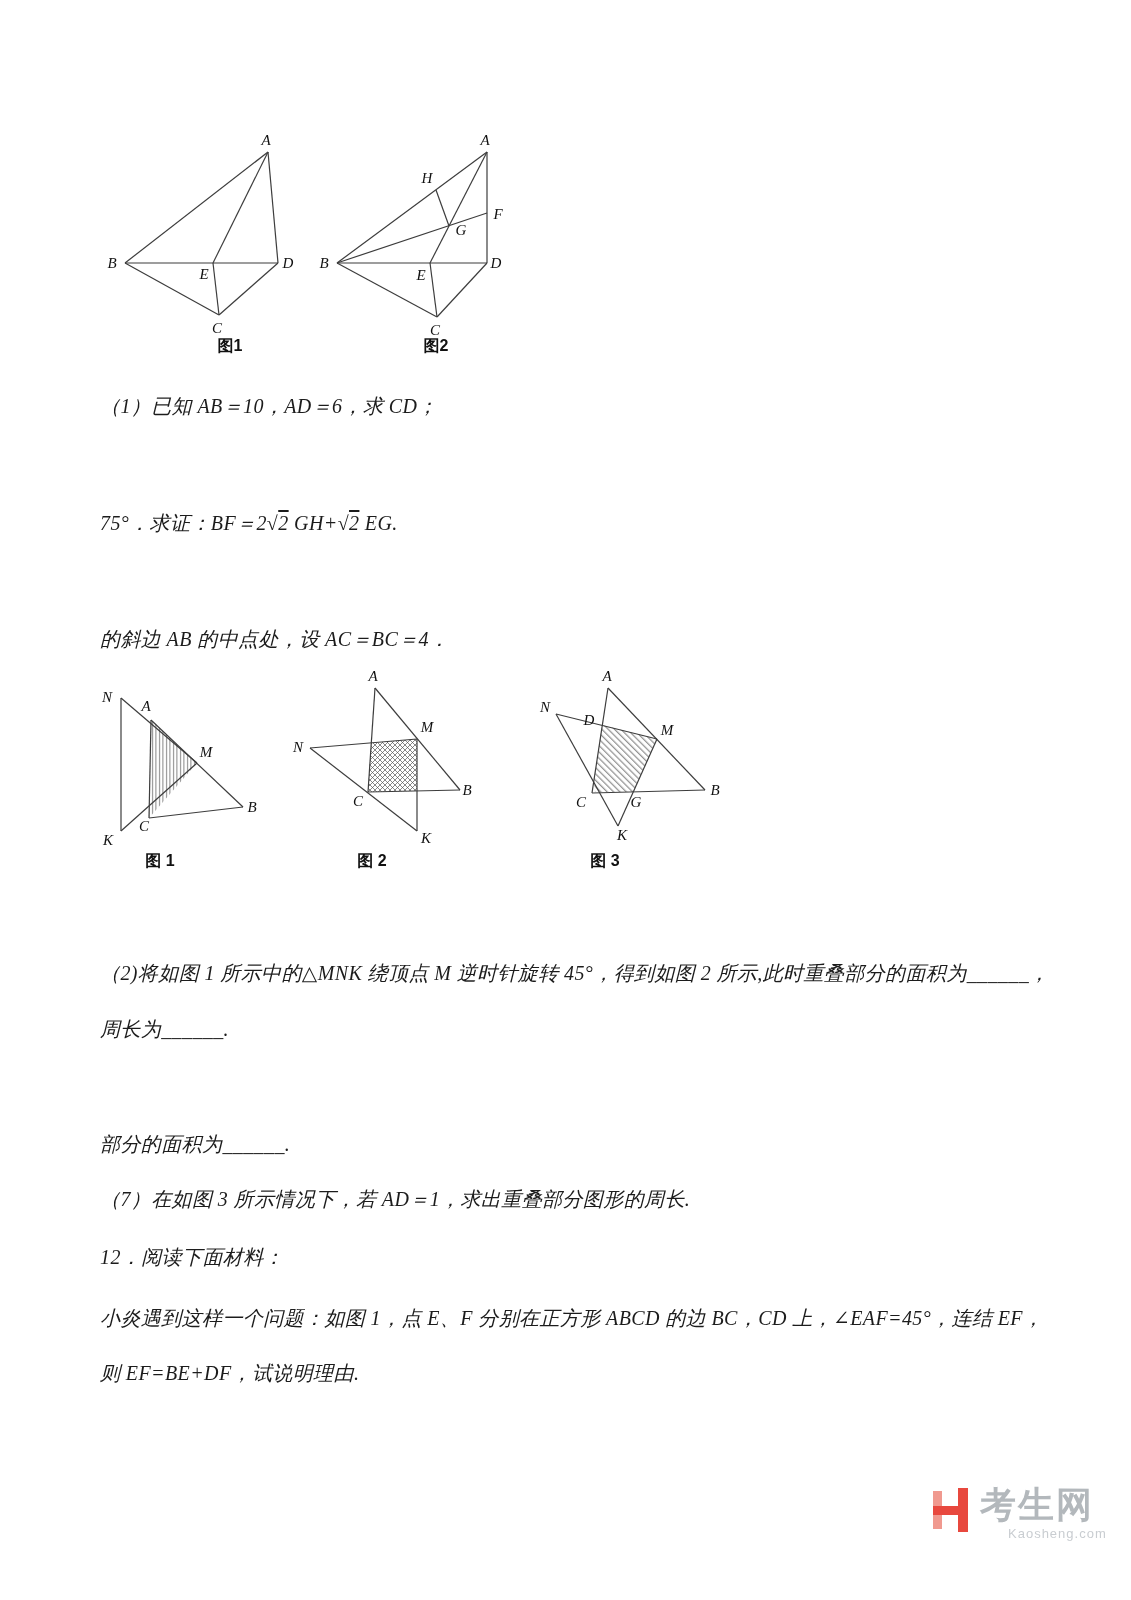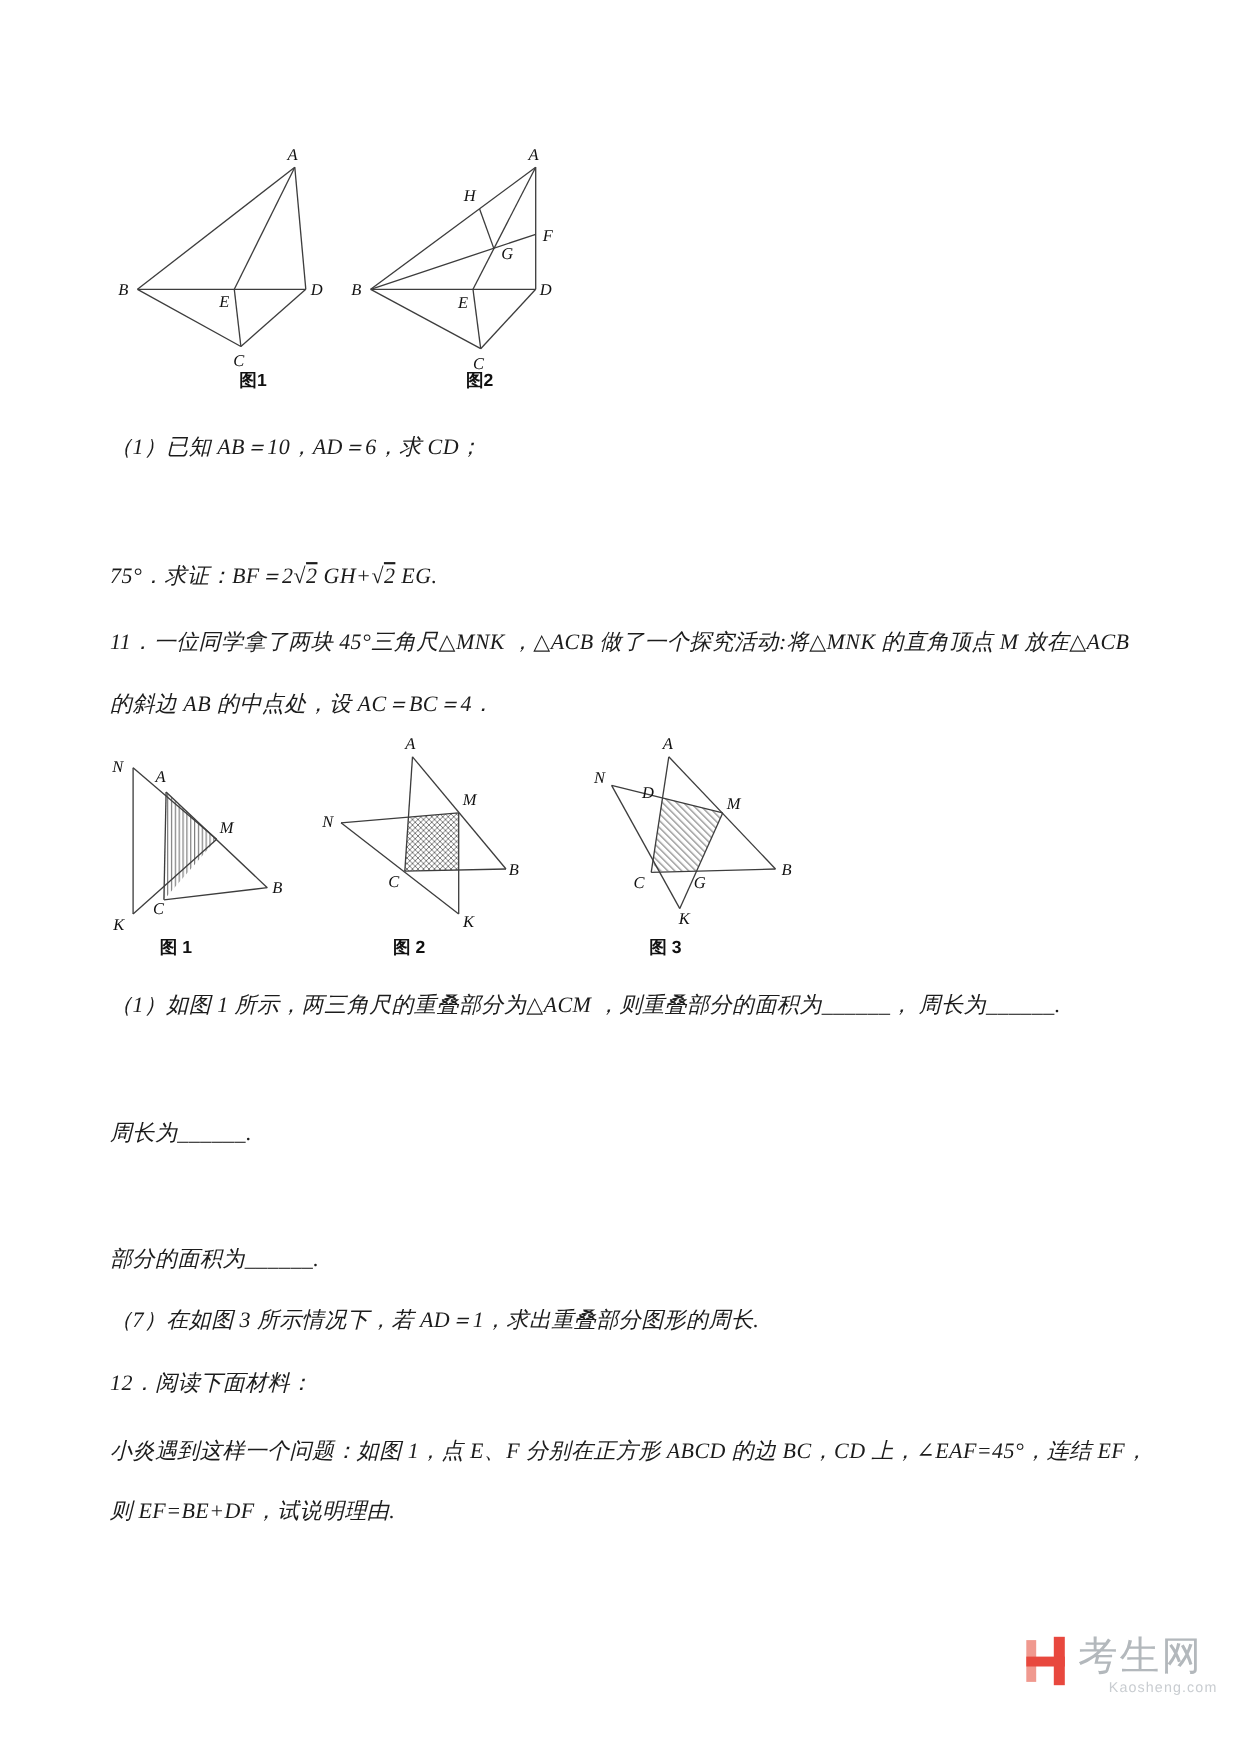--- a/index.html
+++ b/index.html
@@ -27,21 +27,21 @@
     font-style:normal; font-weight:bold; font-size:16px;
     font-family:"Liberation Sans","DejaVu Sans",sans-serif;
   }
   .watermark {
     position:absolute; left:931px; top:1486px;
     display:flex; align-items:flex-start; gap:9px;
   }
   .wm-text { display:flex; flex-direction:column; }
   .wm-title {
     font-family:"Liberation Sans","DejaVu Sans",sans-serif;
-    font-weight:normal; font-size:36px; line-height:1.05; letter-spacing:2px;
+    font-weight:bold; font-size:36px; line-height:1.05; letter-spacing:2px;
   }
   .wm-sub {
     font-family:"Liberation Sans","DejaVu Sans",sans-serif;
     font-size:13px; letter-spacing:1px; margin-top:2px; align-self:flex-end;margin-left:28px;
   }
 </style>
 </head>
 <body>
 
 <div class="page">
@@ -86,21 +86,20 @@
       <text x="345" y="210" text-anchor="middle">C</text>
       <text class="cap" x="346" y="226" text-anchor="middle">图2</text>
     </g>
   </svg>
 
   <div class="tline" style="top:393px">（1）已知 AB＝10，AD＝6，求 CD；</div>
   <div class="tline" style="top:510px">
     <span>75°．求证：BF＝2</span><span>√</span><span class="ov">2</span><span> GH+</span><span>√</span><span class="ov">2</span><span> EG.</span>
   </div>
 
-  <div class="tline" style="top:570px">11．一位同学拿了两块 45°三角尺△MNK ，△ACB 做了一个探究活动:将△MNK 的直角顶点 M 放在△ACB</div>
   <div class="tline" style="top:626px">的斜边 AB 的中点处，设 AC＝BC＝4．</div>
 
   <svg class="fig" style="left:95px; top:665px;" width="640" height="210" viewBox="0 0 640 210">
     <defs>
       <pattern id="hatchV" width="3.5" height="4" patternUnits="userSpaceOnUse">
         <line x1="1.5" y1="0" x2="1.5" y2="4" stroke="#555" stroke-width="0.8"></line>
       </pattern>
       <pattern id="hatchD" width="4.5" height="4.5" patternUnits="userSpaceOnUse" patternTransform="rotate(45)">
         <line x1="0" y1="2" x2="4.5" y2="2" stroke="#555" stroke-width="0.8"></line>
       </pattern>
@@ -162,21 +161,21 @@
       <text x="494" y="60" text-anchor="middle">D</text>
       <text x="572" y="70" text-anchor="middle">M</text>
       <text x="486" y="142" text-anchor="middle">C</text>
       <text x="541" y="142" text-anchor="middle">G</text>
       <text x="620" y="130" text-anchor="middle">B</text>
       <text x="527" y="175" text-anchor="middle">K</text>
       <text class="cap" x="510" y="201" text-anchor="middle">图 3</text>
     </g>
   </svg>
 
-  <div class="tline" style="top:900px">（1）如图 1 所示，两三角尺的重叠部分为△ACM ，则重叠部分的面积为______， 周长为______.</div>
+  <div class="tline" style="top:960px">（2)将如图 1 所示中的△MNK 绕顶点 M 逆时针旋转 45°，得到如图 2 所示,此时重叠部分的面积为______，</div>
   <div class="tline" style="top:1016px">周长为______.</div>
   <div class="tline" style="top:1131px">部分的面积为______.</div>
   <div class="tline" style="top:1186px">（7）在如图 3 所示情况下，若 AD＝1，求出重叠部分图形的周长.</div>
 
   <div class="tline" style="top:1244px">12．阅读下面材料：</div>
   <div class="tline" style="top:1305px">小炎遇到这样一个问题：如图 1，点 E、F 分别在正方形 ABCD 的边 BC，CD 上，∠EAF=45°，连结 EF，</div>
   <div class="tline" style="top:1360px">则 EF=BE+DF，试说明理由.</div>
 
   <div class="watermark">
     <svg width="40" height="48" viewBox="0 0 40 48">

